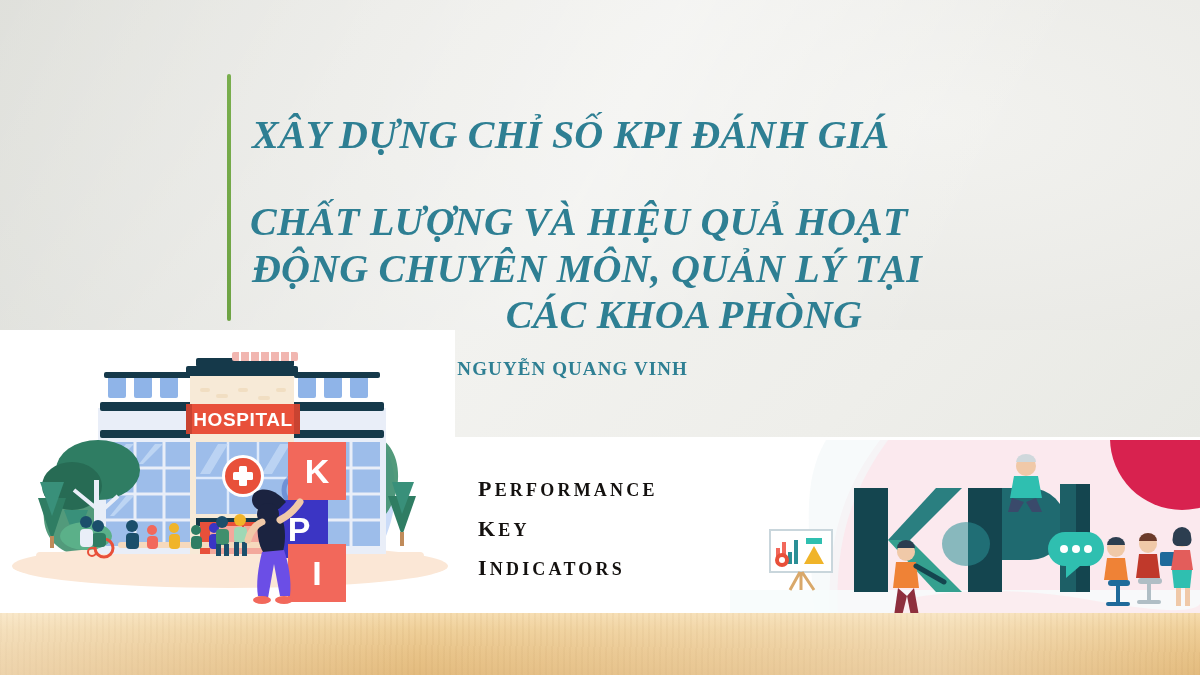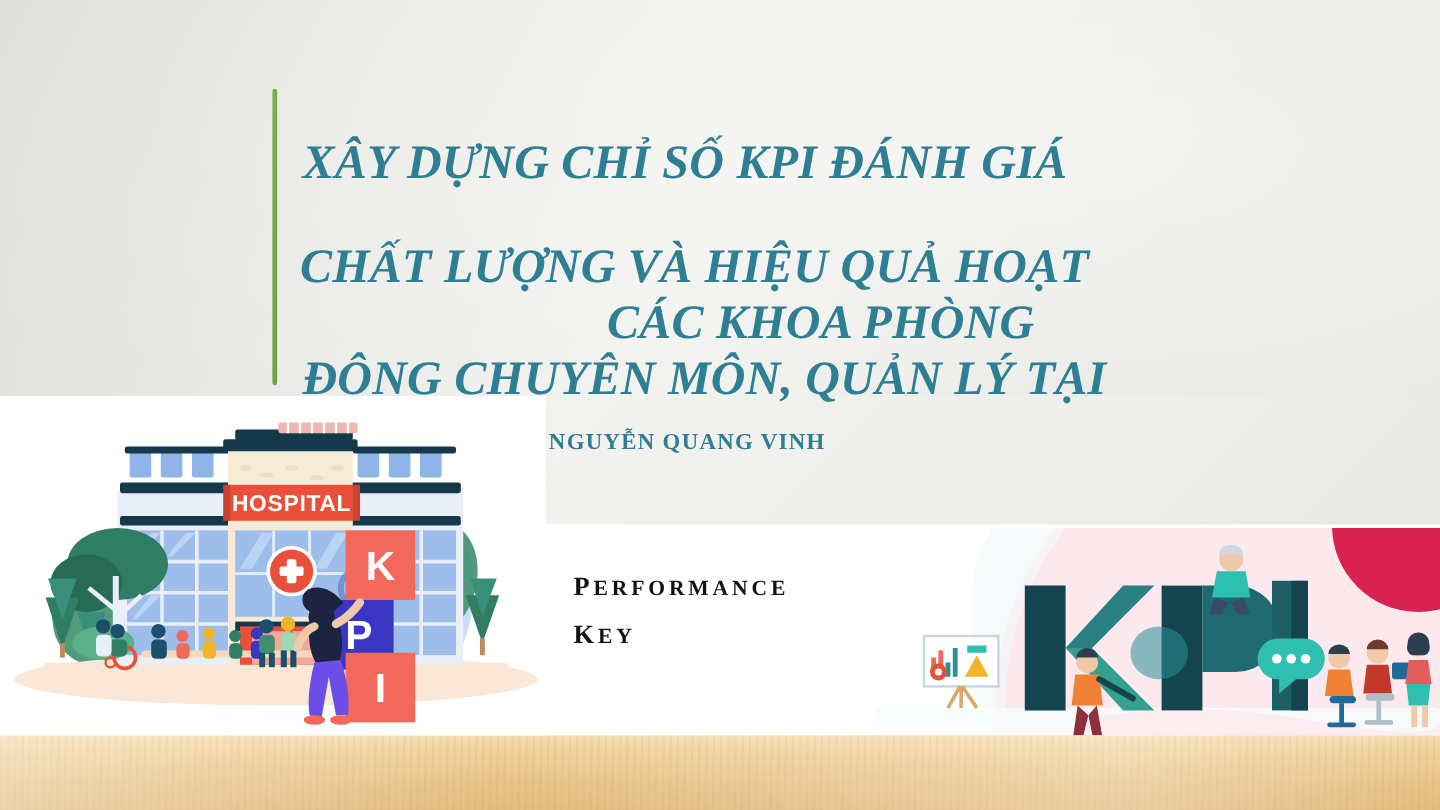--- a/index.html
+++ b/index.html
@@ -119,32 +119,33 @@
   <div class="bg-sheen"></div>
 
   <div class="title-panel"></div>
 
   <div class="accent-rule"></div>
 
   <div class="title-wrap">
     <h1 class="title">
       <span class="ln l1">XÂY DỰNG CHỈ SỐ KPI ĐÁNH GIÁ</span>
       <span class="ln l2">CHẤT LƯỢNG VÀ HIỆU QUẢ HOẠT</span>
+      <span class="ln l3">ĐỘNG CHUYÊN MÔN, QUẢN LÝ TẠI</span>
       <span class="ln l4">CÁC KHOA PHÒNG</span>
-      <span class="ln l3">ĐỘNG CHUYÊN MÔN, QUẢN LÝ TẠI</span>
     </h1>
   </div>
 
   <div class="subtitle">TS NGUYỄN QUANG VINH</div>
 
   <div class="white-band"></div>
 
   <div class="kpi-words">
     <span class="w">Performance</span>
     <span class="w">Key</span>
+    <span class="w">Indicators</span>
   </div>
 
   <div class="hospital-card">
     <svg width="455" height="283" viewBox="0 0 455 283">
 
       <path d="M300 100c40-22 82-6 92 34 10 42-6 86-30 108-28 26-78 30-96 4-22-32-8-124 34-146z" fill="#c2d6f7" opacity=".85"></path>
 
       <path d="M336 110c22-16 52-8 60 20 8 30-8 62-30 70-24 8-46-10-48-38-2-26 4-42 18-52z" fill="#3f8f6d" opacity=".9"></path>
       <path d="M58 150c20-20 58-16 68 12 9 26-6 56-32 62-26 6-48-10-50-34-2-18 4-30 14-40z" fill="#3f8f6d" opacity=".9"></path>
 

